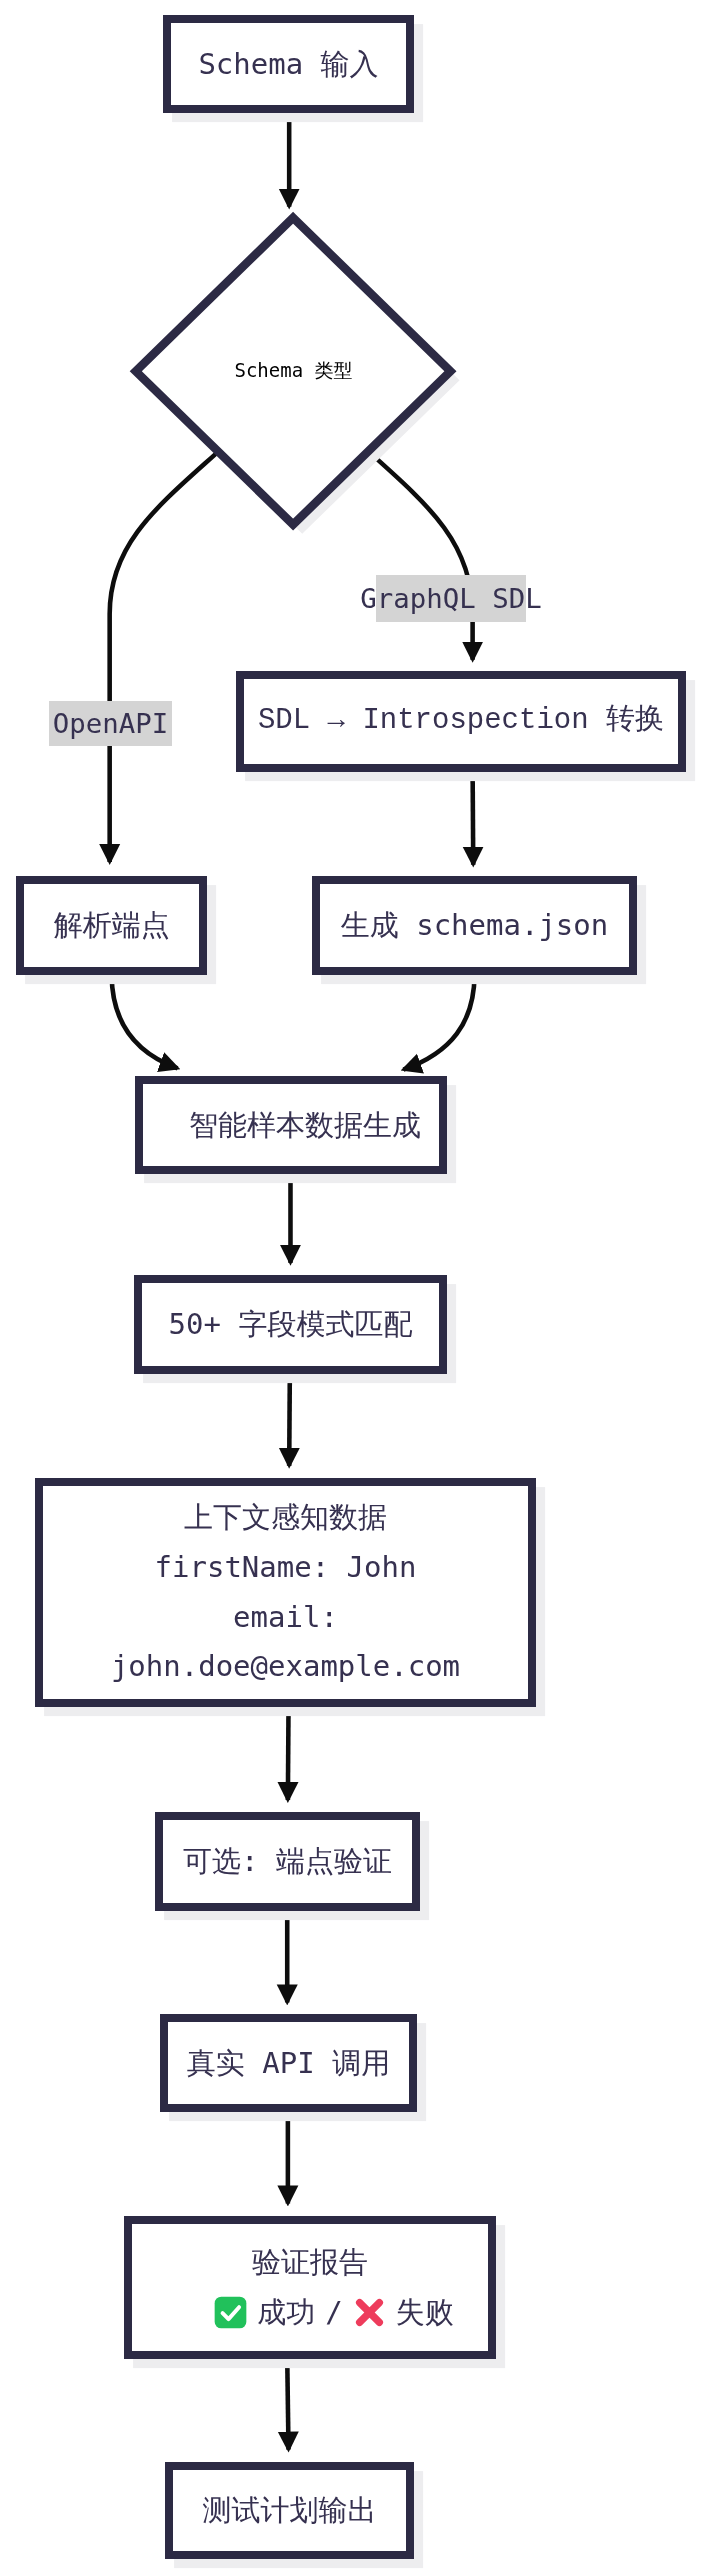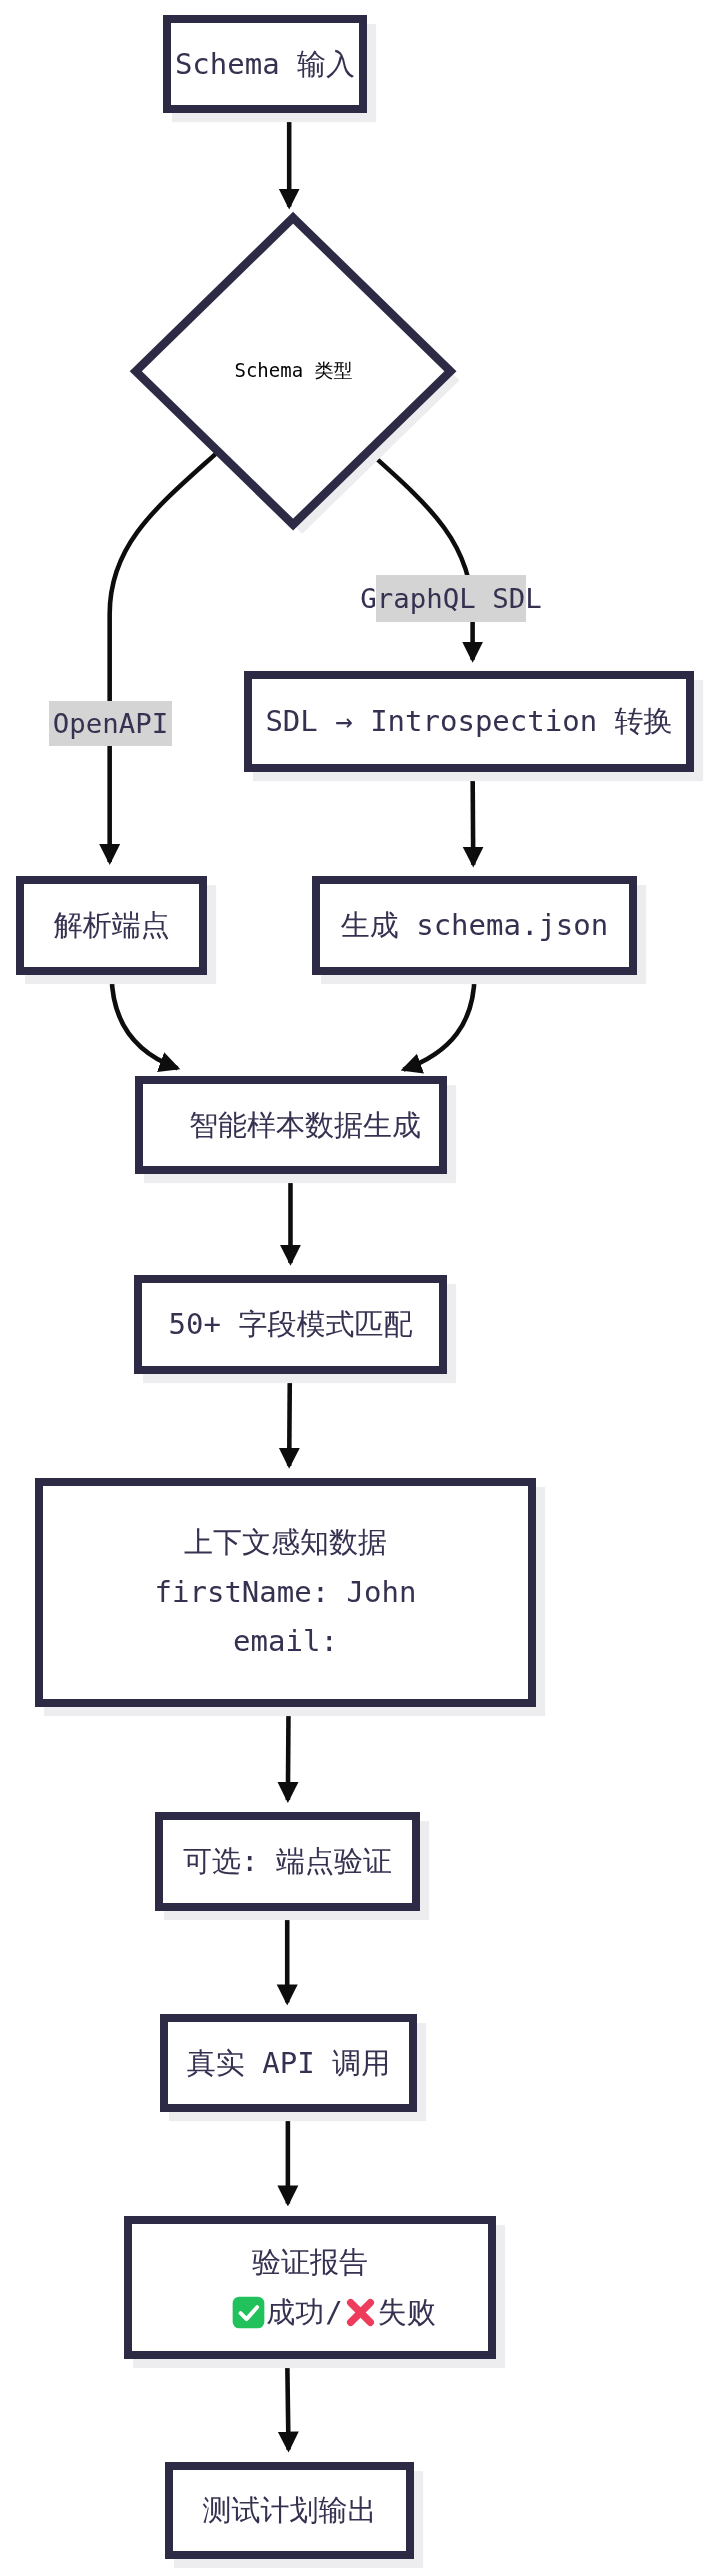--- a/index.html
+++ b/index.html
@@ -19,25 +19,25 @@
   .node.multiline{flex-direction:column;white-space:normal;line-height:1.72;font-size:29px;}
   .diamond-label{
     position:absolute;z-index:2;display:flex;align-items:center;justify-content:center;
     color:#000000;font-size:19px;white-space:nowrap;text-align:center;
   }
   .edge-label{
     position:absolute;z-index:3;background:#d4d4d4;color:#363150;
     display:flex;align-items:center;justify-content:center;
     font-size:27.4px;white-space:nowrap;
   }
-  .report-line{display:flex;align-items:center;justify-content:space-between;gap:1px;padding-left:48px;}
+  .report-line{display:flex;align-items:center;justify-content:space-between;gap:10px;padding-left:48px;}
   .badge-icon{display:inline-flex;width:33px;height:33px;}
   
-  #n-schema-input{left:163px;top:15px;width:204px;height:98px;}
-  #n-sdl-convert{left:244px;top:671px;width:450px;height:101px;}
+  #n-schema-input{left:163px;top:15px;width:251px;height:98px;}
+  #n-sdl-convert{left:236px;top:671px;width:450px;height:101px;font-family:Liberation Mono, monospace;}
   #n-parse-endpoints{left:16.3px;top:876px;width:191px;height:99px;}
   #n-gen-schema-json{left:312px;top:876px;width:325px;height:99px;}
   #n-smart-sample{left:135px;top:1076px;width:312px;height:98px;padding-left:28px;}
   #n-field-patterns{left:134px;top:1275px;width:313px;height:99px;}
   #n-context-data{left:35px;top:1478px;width:501px;height:229px;font-size:29px;}
   #n-optional-validation{left:155px;top:1812px;width:265px;height:99px;}
   #n-real-api{left:160px;top:2014px;width:257px;height:98px;}
   #n-report{left:124px;top:2216px;width:372px;height:143px;}
   #n-test-plan{left:165px;top:2462px;width:249px;height:97px;}
   #d-schema-type{left:136px;top:217px;width:315px;height:307px;}
@@ -85,20 +85,21 @@
   <div class="node" id="n-gen-schema-json">生成 schema.json</div>
 
   <div class="node" id="n-smart-sample">智能样本数据生成</div>
 
   <div class="node" id="n-field-patterns">50+ 字段模式匹配</div>
 
   <div class="node multiline" id="n-context-data">
     <div>上下文感知数据</div>
     <div>firstName: John</div>
     <div>email:</div>
+    <div>john.doe@example.com</div>
   </div>
 
   <div class="node" id="n-optional-validation">可选: 端点验证</div>
 
   <div class="node" id="n-real-api">真实 API 调用</div>
 
   <div class="node multiline" id="n-report">
     <div>验证报告</div>
     <div class="report-line">
       <span class="badge-icon">

